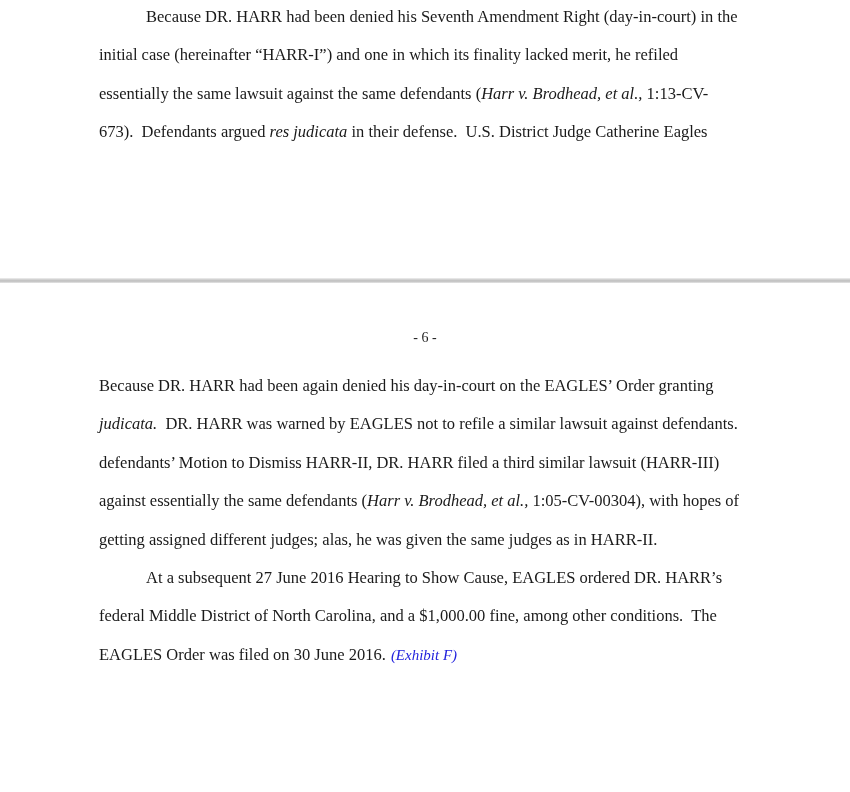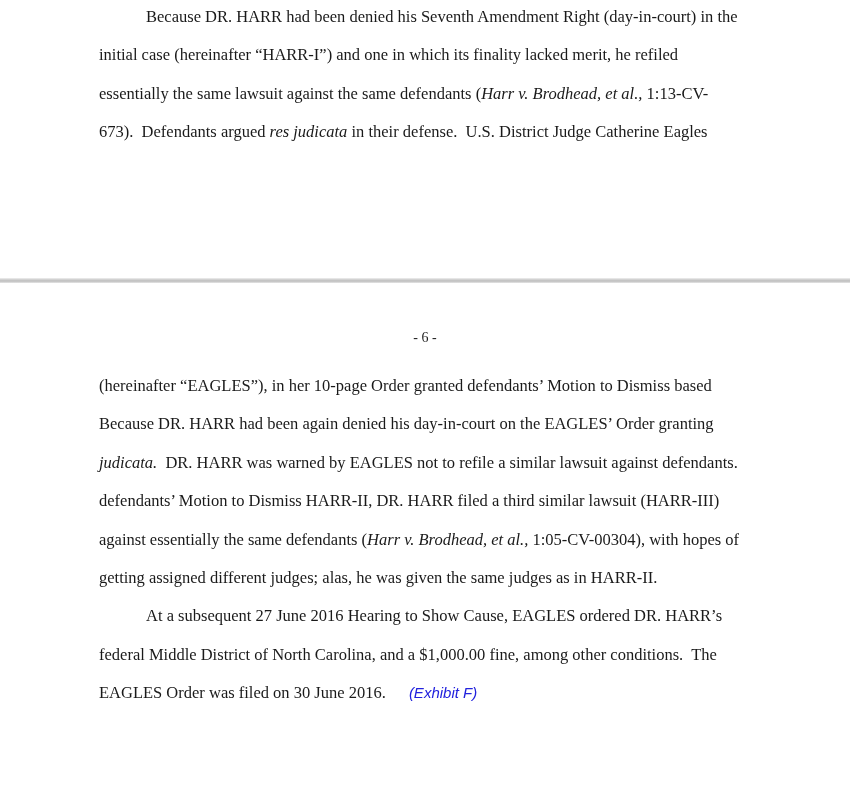--- a/index.html
+++ b/index.html
@@ -24,25 +24,25 @@
     height: 38.4px;
     line-height: 22px;
     font-size: 16.5px;
     white-space: pre;
   }
   .line.indent { padding-left: 47px; }
 
   .seg-normal { font-style: normal; }
   .seg-italic { font-style: italic; }
   .seg-link {
-    font-family: Liberation Sans, sans-serif;
+    font-family: Liberation Serif, serif;
     font-style: italic;
     font-size: 15px;
     color: var(--link-blue);
-    margin-left: 23px;
+    margin-left: 5px;
     cursor: pointer;
   }
 
   .page-divider {
     position: absolute;
     top: 278px; left: 0;
     width: 850px; height: 5px;
     background: linear-gradient(to bottom, #f0f0f0 0%, #d2d2d2 30%, #bdbdbd 60%, #e6e6e6 100%);
   }
 
@@ -67,21 +67,20 @@
     <div class="line"><span class="seg-normal">initial case (hereinafter “HARR-I”) and one in which its finality lacked merit, he refiled</span></div>
     <div class="line"><span class="seg-normal">essentially the same lawsuit against the same defendants (</span><span class="seg-italic">Harr v. Brodhead, et al.,</span><span class="seg-normal"> 1:13-CV-</span></div>
     <div class="line"><span class="seg-normal">673).  Defendants argued </span><span class="seg-italic">res judicata</span><span class="seg-normal"> in their defense.  U.S. District Judge Catherine Eagles</span></div>
   </section>
 
   <div class="page-divider"></div>
 
   <div class="page-number">- 6 -</div>
 
   <section class="page-block page-current">
-    <div class="line"><span class="seg-normal">(hereinafter “EAGLES”), in her 10-page Order granted defendants’ Motion to Dismiss based</span></div>
     <div class="line"><span class="seg-normal">Because DR. HARR had been again denied his day-in-court on the EAGLES’ Order granting</span></div>
     <div class="line"><span class="seg-italic">judicata.</span><span class="seg-normal">  DR. HARR was warned by EAGLES not to refile a similar lawsuit against defendants.</span></div>
     <div class="line"><span class="seg-normal">defendants’ Motion to Dismiss HARR-II, DR. HARR filed a third similar lawsuit (HARR-III)</span></div>
     <div class="line"><span class="seg-normal">against essentially the same defendants (</span><span class="seg-italic">Harr v. Brodhead, et al.,</span><span class="seg-normal"> 1:05-CV-00304), with hopes of</span></div>
     <div class="line"><span class="seg-normal">getting assigned different judges; alas, he was given the same judges as in HARR-II.</span></div>
     <div class="line indent"><span class="seg-normal">At a subsequent 27 June 2016 Hearing to Show Cause, EAGLES ordered DR. HARR’s</span></div>
     <div class="line"><span class="seg-normal">federal Middle District of North Carolina, and a $1,000.00 fine, among other conditions.  The</span></div>
     <div class="line"><span class="seg-normal">EAGLES Order was filed on 30 June 2016.</span><span class="seg-link">(Exhibit F)</span></div>
   </section>
 

